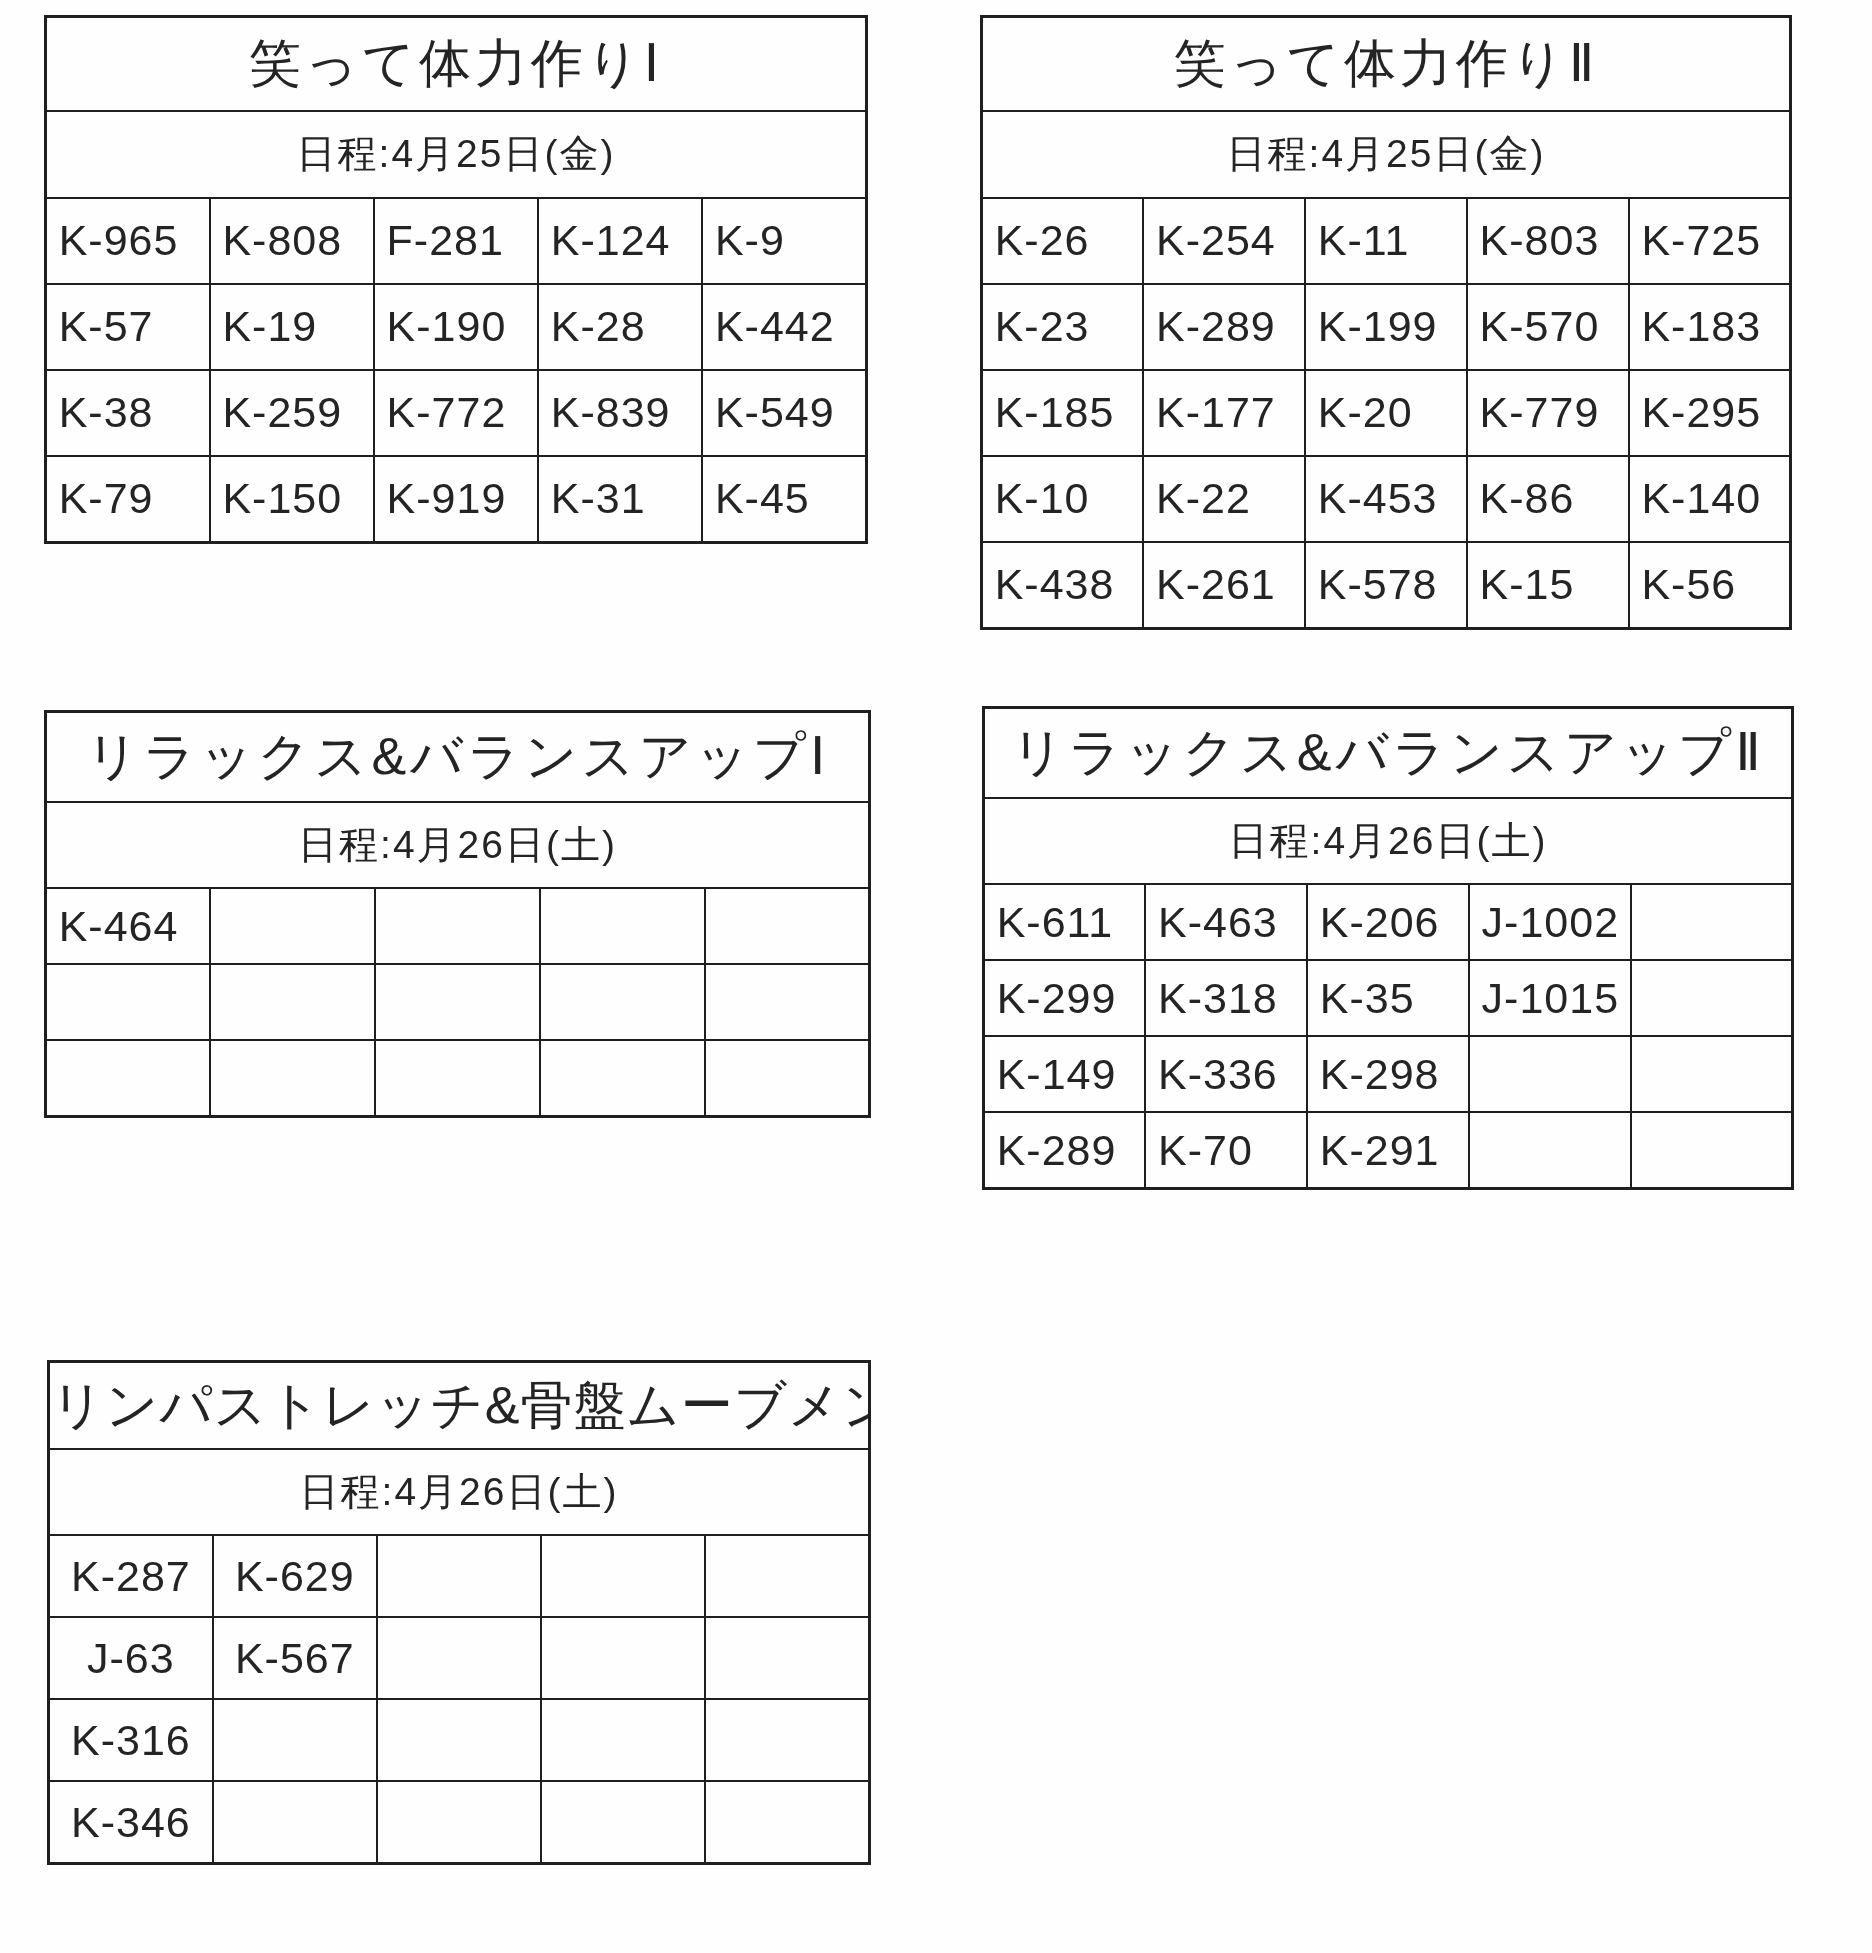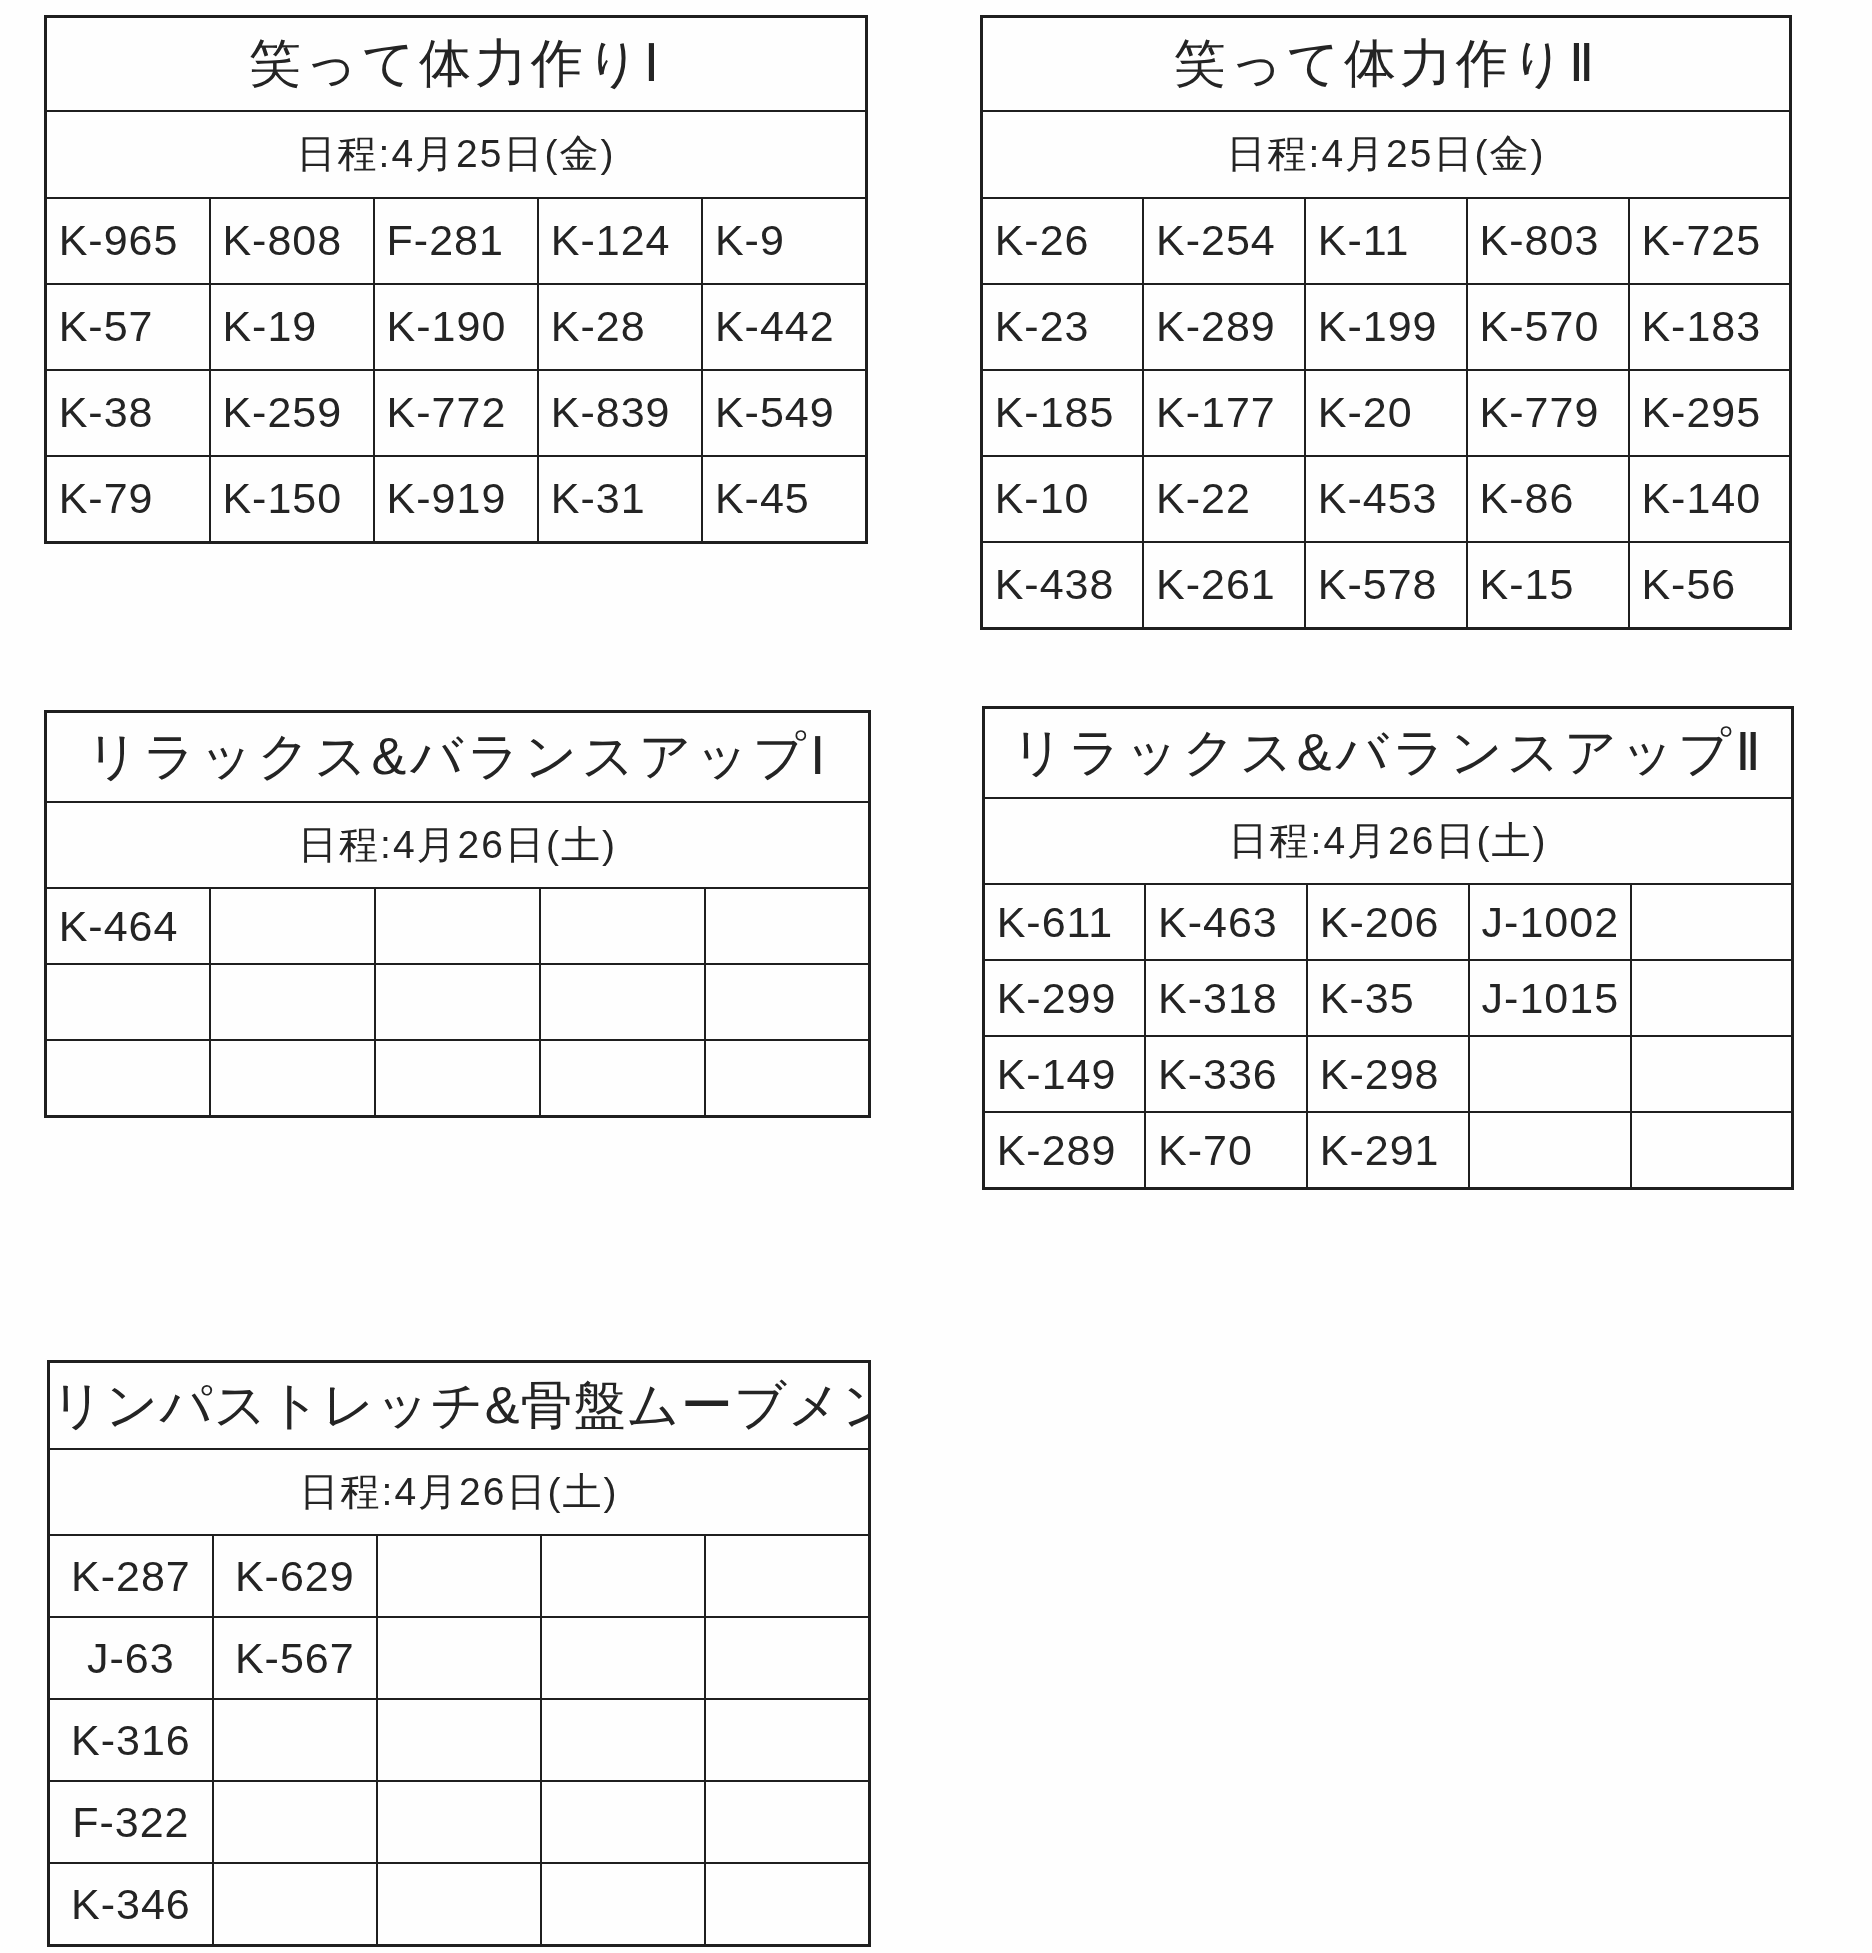--- a/index.html
+++ b/index.html
@@ -270,27 +270,20 @@
           <td></td>
         </tr>
         <tr>
           <td>K-316</td>
           <td></td>
           <td></td>
           <td></td>
           <td></td>
         </tr>
         <tr>
-          <td>F-322</td>
-          <td></td>
-          <td></td>
-          <td></td>
-          <td></td>
-        </tr>
-        <tr>
           <td>K-346</td>
           <td></td>
           <td></td>
           <td></td>
           <td></td>
         </tr>
       </tbody>
   </table>
 
 </div>

